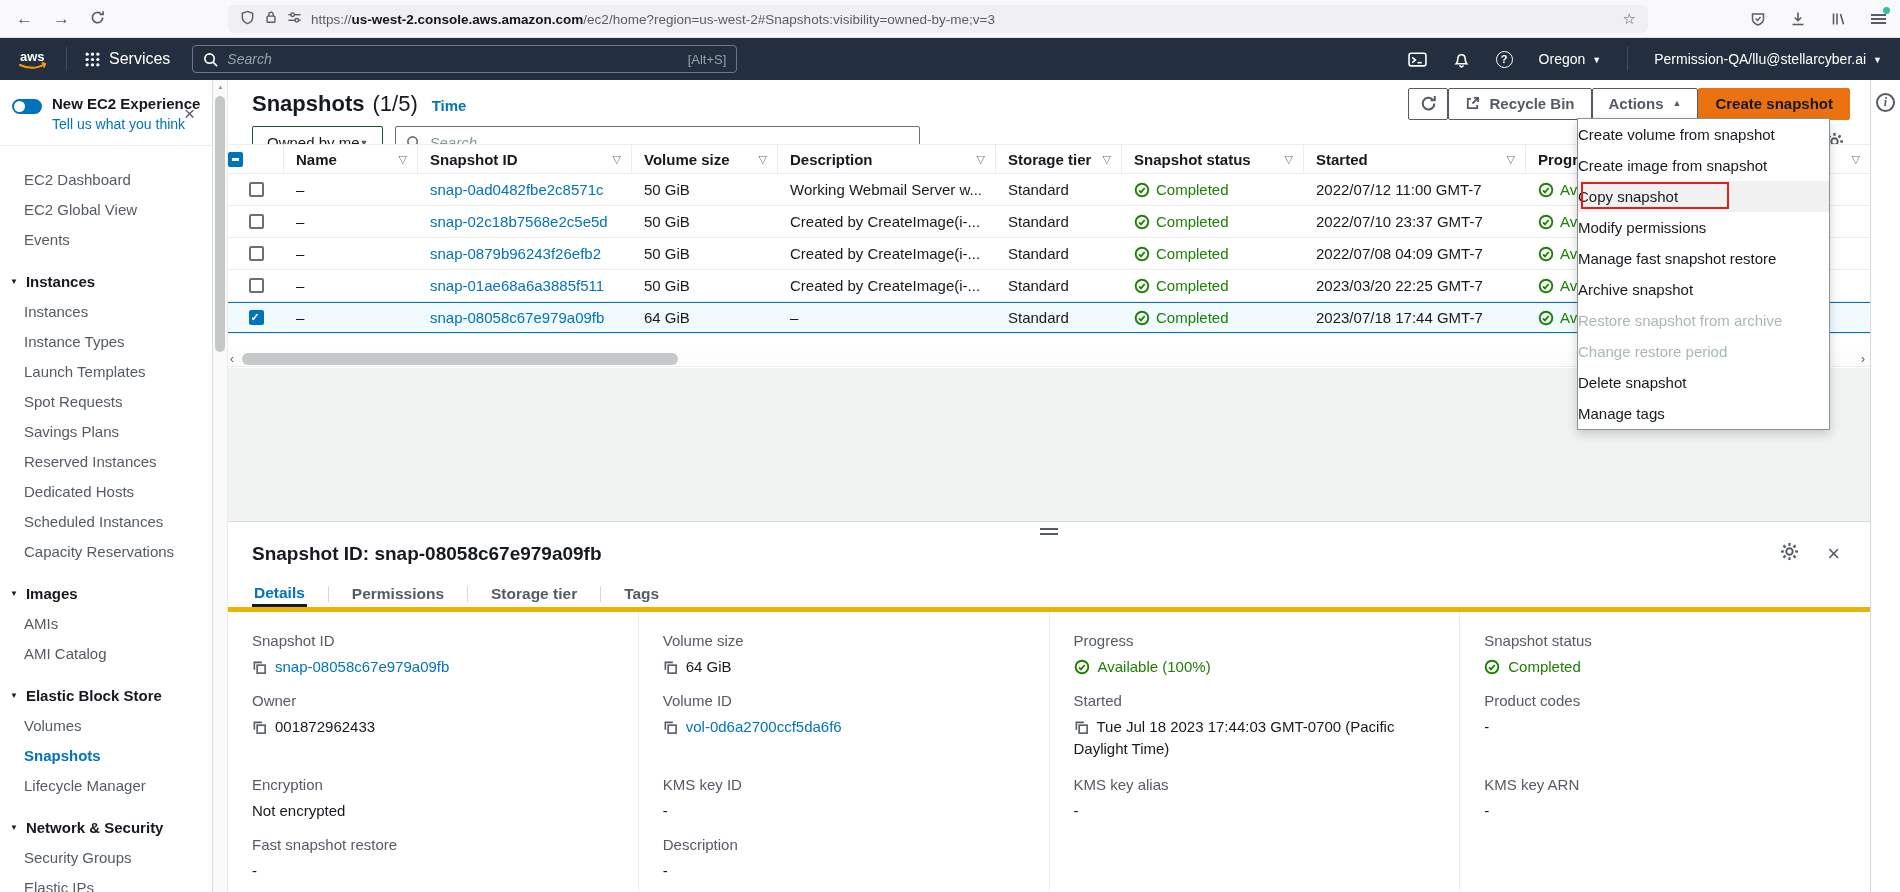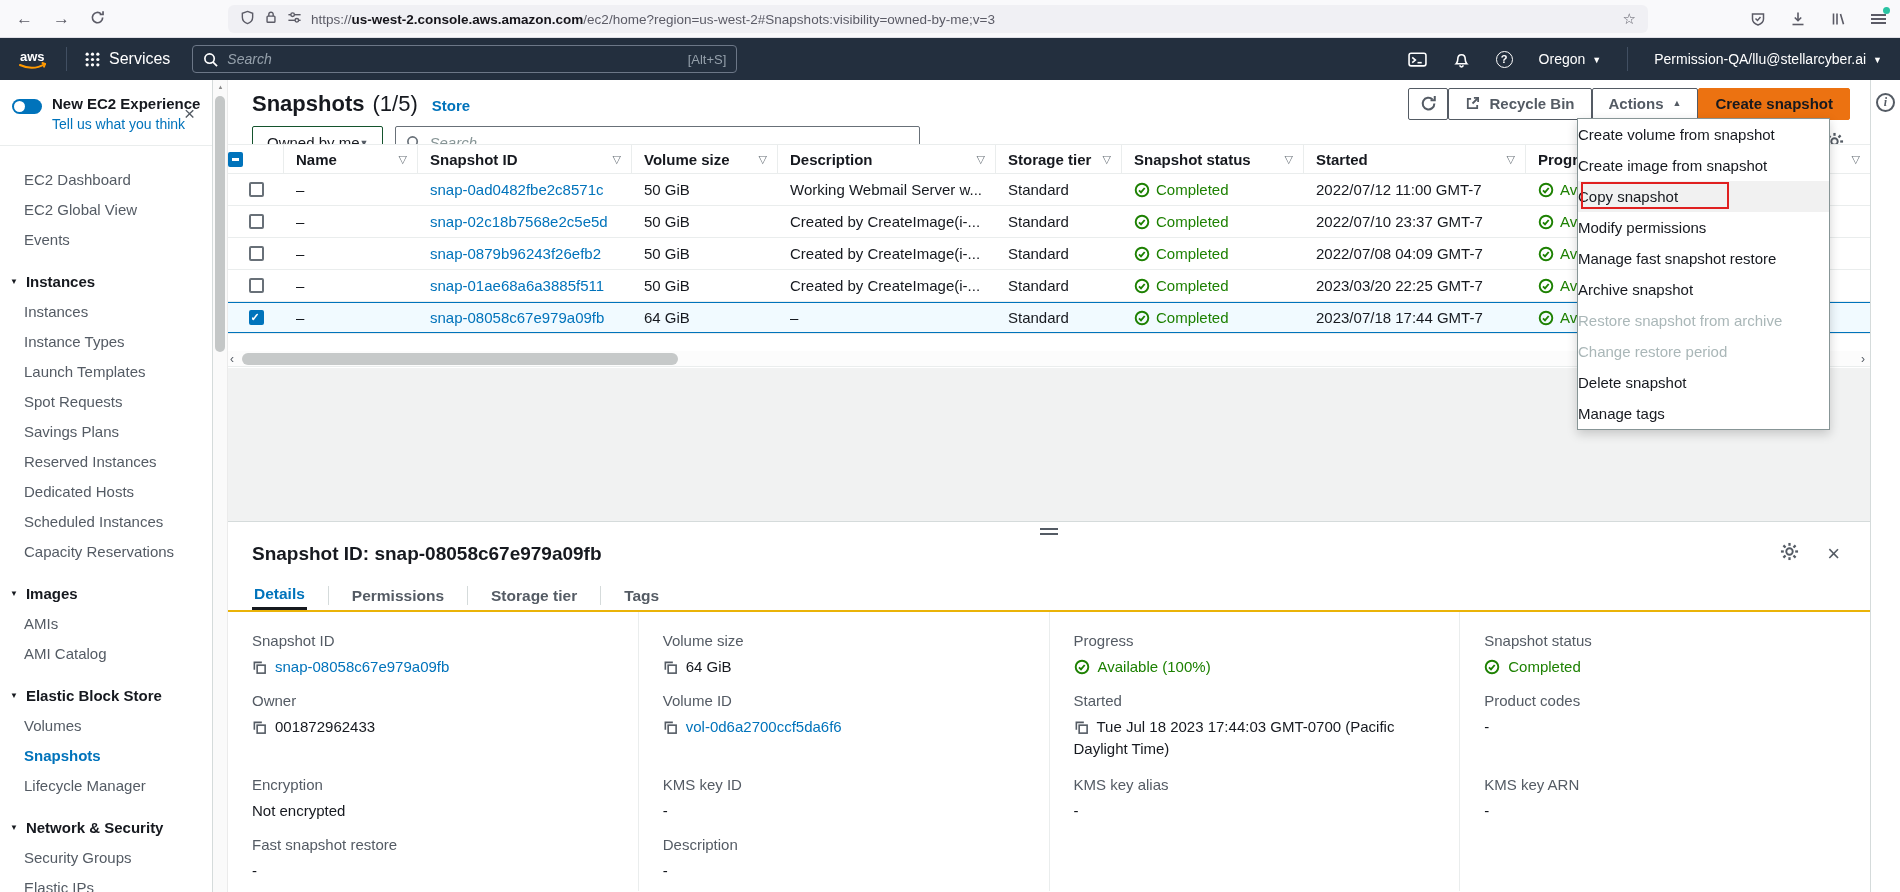--- a/index.html
+++ b/index.html
@@ -102,21 +102,21 @@
   .gap-section { height:153px; background:#f1f2f2; flex:none; }
 
   
   .details-panel { flex:1; background:#fff; border-top:1px solid #d5dbdb; position:relative; }
   .drag-handle { position:absolute; top:6px; left:50%; transform:translateX(-50%); width:18px; cursor:row-resize; }
   .drag-handle i { display:block; height:2px; background:#545b64; margin-bottom:3px; }
   .dp-head { display:flex; align-items:center; padding:20px 30px 0 24px; }
   .dp-title { font-size:19px; font-weight:bold; color:#16191f; }
   .dp-icons { margin-left:auto; display:flex; gap:28px; align-items:center; color:#545b64; }
   .dp-close { font-size:22px; line-height:1; cursor:pointer; }
-  .dp-tabs { display:flex; align-items:stretch; padding-left:24px; margin-top:16px; height:31px; border-bottom:2px solid #eab308; }
+  .dp-tabs { display:flex; align-items:stretch; padding-left:24px; margin-top:16px; height:31px; border-bottom:5px solid #eab308; }
   .dp-tab { font-size:15.5px; font-weight:bold; color:#545b64; display:flex; align-items:center; padding:0 2px; cursor:pointer; }
   .dp-tab.active { color:#0073bb; border-bottom:3px solid #16191f; }
   .tab-sep { width:1px; background:#d5dbdb; margin:5px 21px; }
   .dp-grid { display:flex; align-items:stretch; height:279px; }
   .dp-col { flex:1; padding:20px 24px 0 24px; border-right:1px solid #eaeded; }
   .dp-col:last-child { border-right:none; }
   .field { min-height:60px; }
   .field:nth-child(2) { min-height:84px; }
   .f-label { font-size:15px; color:#545b64; margin-bottom:7px; }
   .f-value { font-size:15px; color:#16191f; line-height:22px; }
@@ -301,21 +301,21 @@
 <div id="v-scroll">
   <div class="v-arrow">▲</div>
   <div class="v-thumb"></div>
 </div>
 
 <div id="main">
   <div class="list-section">
     <div class="title-row">
       <span class="page-title">Snapshots</span>
       <span class="page-count">(1/5)</span>
-      <span class="info-link">Store</span>
+      <span class="info-link">Time</span>
       <div class="toolbar">
         <button class="btn btn-icononly">
             <svg width="17" height="17" viewBox="0 0 16 16">
               <path d="M13.5 8a5.5 5.5 0 1 1-1.7-3.9" fill="none" stroke="currentColor" stroke-width="1.9"></path>
               <path d="M13.9 1v4h-4" fill="none" stroke="currentColor" stroke-width="1.9"></path>
             </svg>
           </button>
         <button class="btn">
             <svg width="15" height="15" viewBox="0 0 16 16" stroke="currentColor" stroke-width="1.9" fill="none">
               <path d="M6.5 3H3v10h10V9.5"></path>

